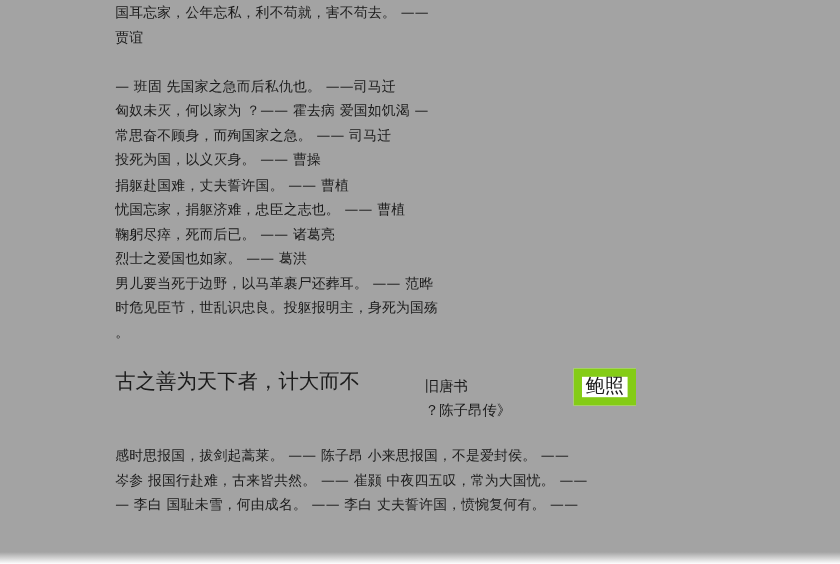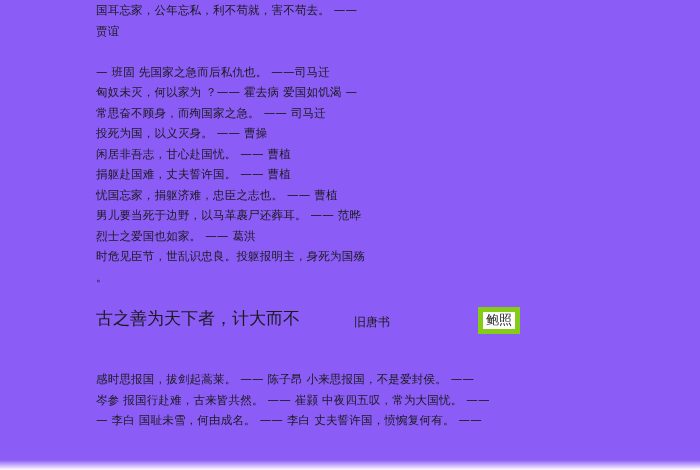--- a/index.html
+++ b/index.html
@@ -11,21 +11,21 @@
     height: 470px;
     background: #ffffff;
     font-family: "DejaVu Sans", sans-serif;
     color: #1a1a1a;
     overflow: hidden;
   }
   .page {
     position: relative;
     width: 700px;
     height: 470px;
-    background: #8b5cf6;
+    background: #a3a3a3;
   }
   .doc-body {
     position: absolute;
     left: 96px;
     top: 0px;
     width: 520px;
   }
   .para {
     font-size: 11.5px;
     line-height: 20.5px;
@@ -34,23 +34,23 @@
     word-break: break-all;
     margin: 0;
   }
   .blank {
     height: 20.5px;
   }
   .boxed {
     position: absolute;
     left: 478px;
     top: 307px;
-    border: 5px solid #84cc16;
+    border: 7px solid #84cc16;
     padding: 1px 3px 2px 3px;
-    font-size: 13px;
+    font-size: 16px;
     line-height: 14px;
     background: #ffffff;
   }
   .two-col {
     position: relative;
     height: 41px;
   }
   .col-left {
     position: absolute;
     left: 0;
@@ -83,35 +83,36 @@
 <div class="page">
 
   <div class="doc-body">
     <p class="para">国耳忘家，公年忘私，利不苟就，害不苟去。 ——</p>
     <p class="para">贾谊</p>
     <div class="blank"></div>
     <p class="para">— 班固 先国家之急而后私仇也。 ——司马迁</p>
     <p class="para">匈奴未灭，何以家为 ？—— 霍去病 爱国如饥渴 —</p>
     <p class="para">常思奋不顾身，而殉国家之急。 —— 司马迁</p>
     <p class="para">投死为国，以义灭身。 —— 曹操</p>
-    <p class="para">闲居非吾志，甘心赴国忧。 —— 曹植</p>
     <p class="para">捐躯赴国难，丈夫誓许国。 —— 曹植</p>
     <p class="para">忧国忘家，捐躯济难，忠臣之志也。 —— 曹植</p>
+    <p class="para">鞠躬尽瘁，死而后已。 —— 诸葛亮</p>
+    <p class="para">烈士之爱国也如家。 —— 葛洪</p>
     <p class="para">男儿要当死于边野，以马革裹尸还葬耳。 —— 范晔</p>
-    <p class="para">烈士之爱国也如家。 —— 葛洪</p>
     <p class="para">时危见臣节，世乱识忠良。投躯报明主，身死为国殇</p>
     <p class="para">。</p>
     <div class="blank"></div>
 
     <div class="two-col">
       <div class="col-left">
         <div>古之善为天下者，计大而不</div>
       </div>
       <div class="col-right">
         <div>旧唐书</div>
+        <div>？陈子昂传》</div>
       </div>
     </div>
 
     <div class="blank"></div>
     <p class="para">感时思报国，拔剑起蒿莱。 —— 陈子昂 小来思报国，不是爱封侯。 ——</p>
     <p class="para">岑参 报国行赴难，古来皆共然。 —— 崔颢 中夜四五叹，常为大国忧。 ——</p>
     <p class="para">— 李白 国耻未雪，何由成名。 —— 李白 丈夫誓许国，愤惋复何有。 ——</p>
   </div>
 
   <div class="boxed">鲍照</div>

